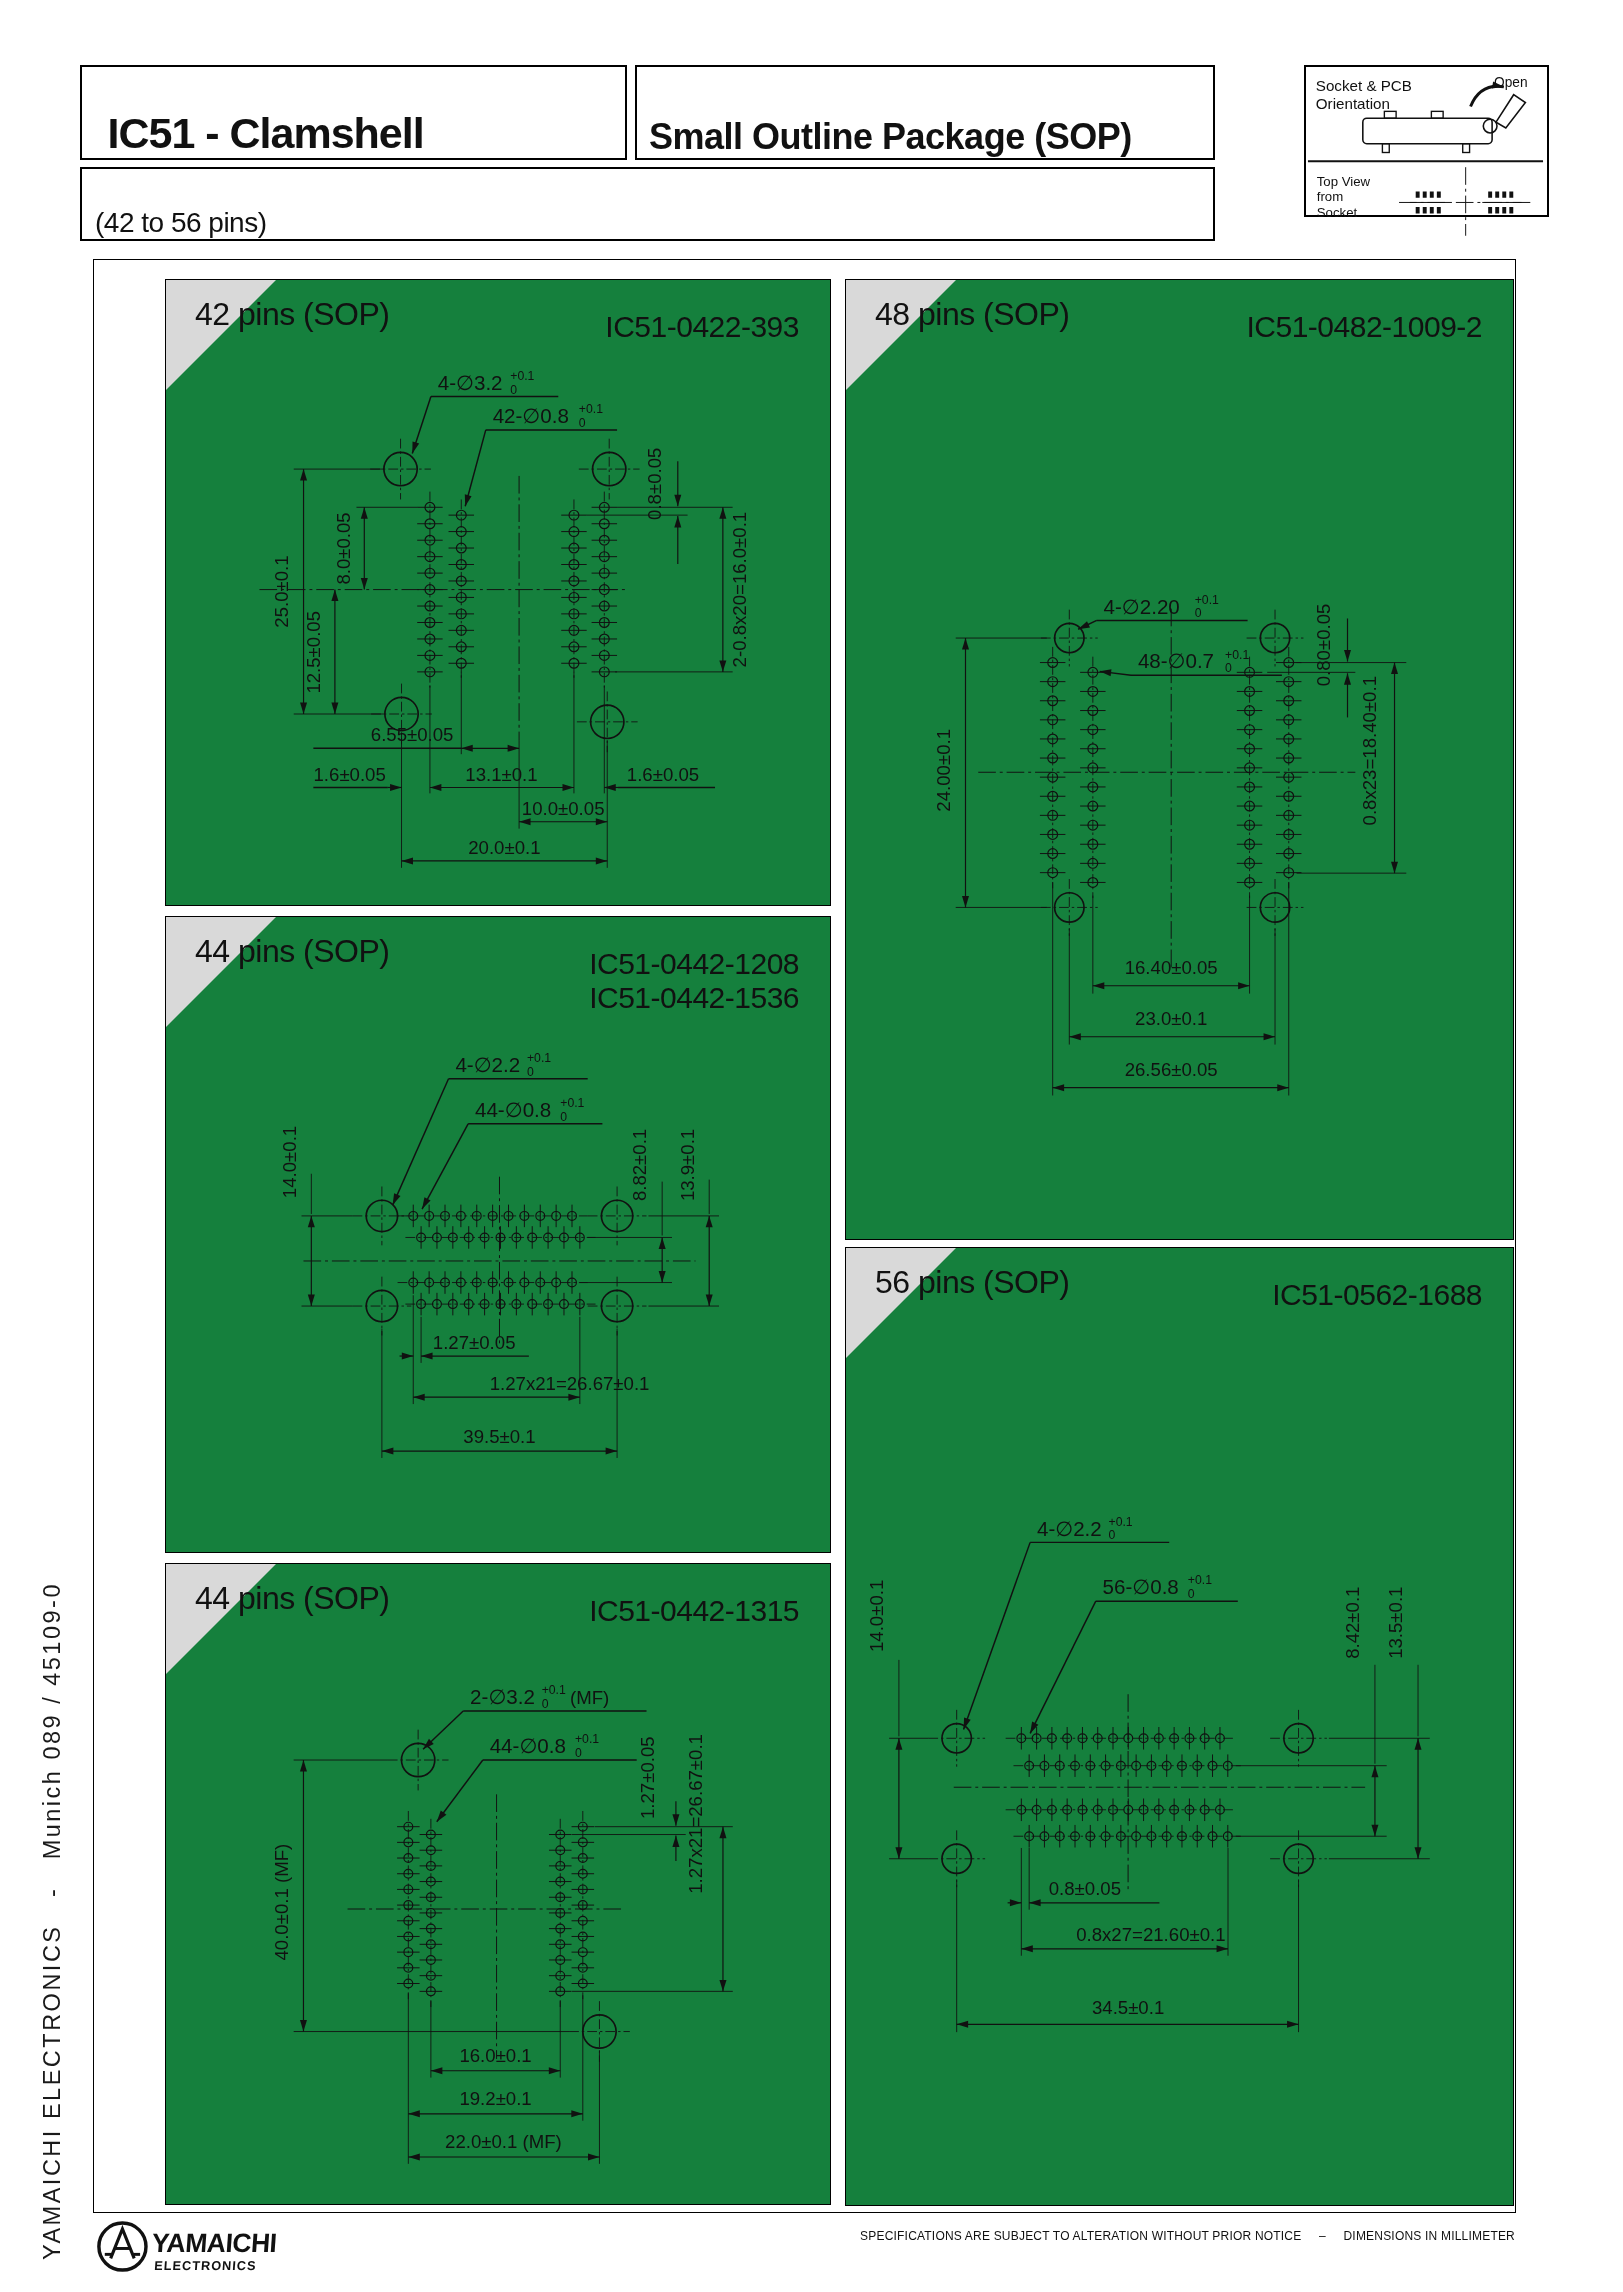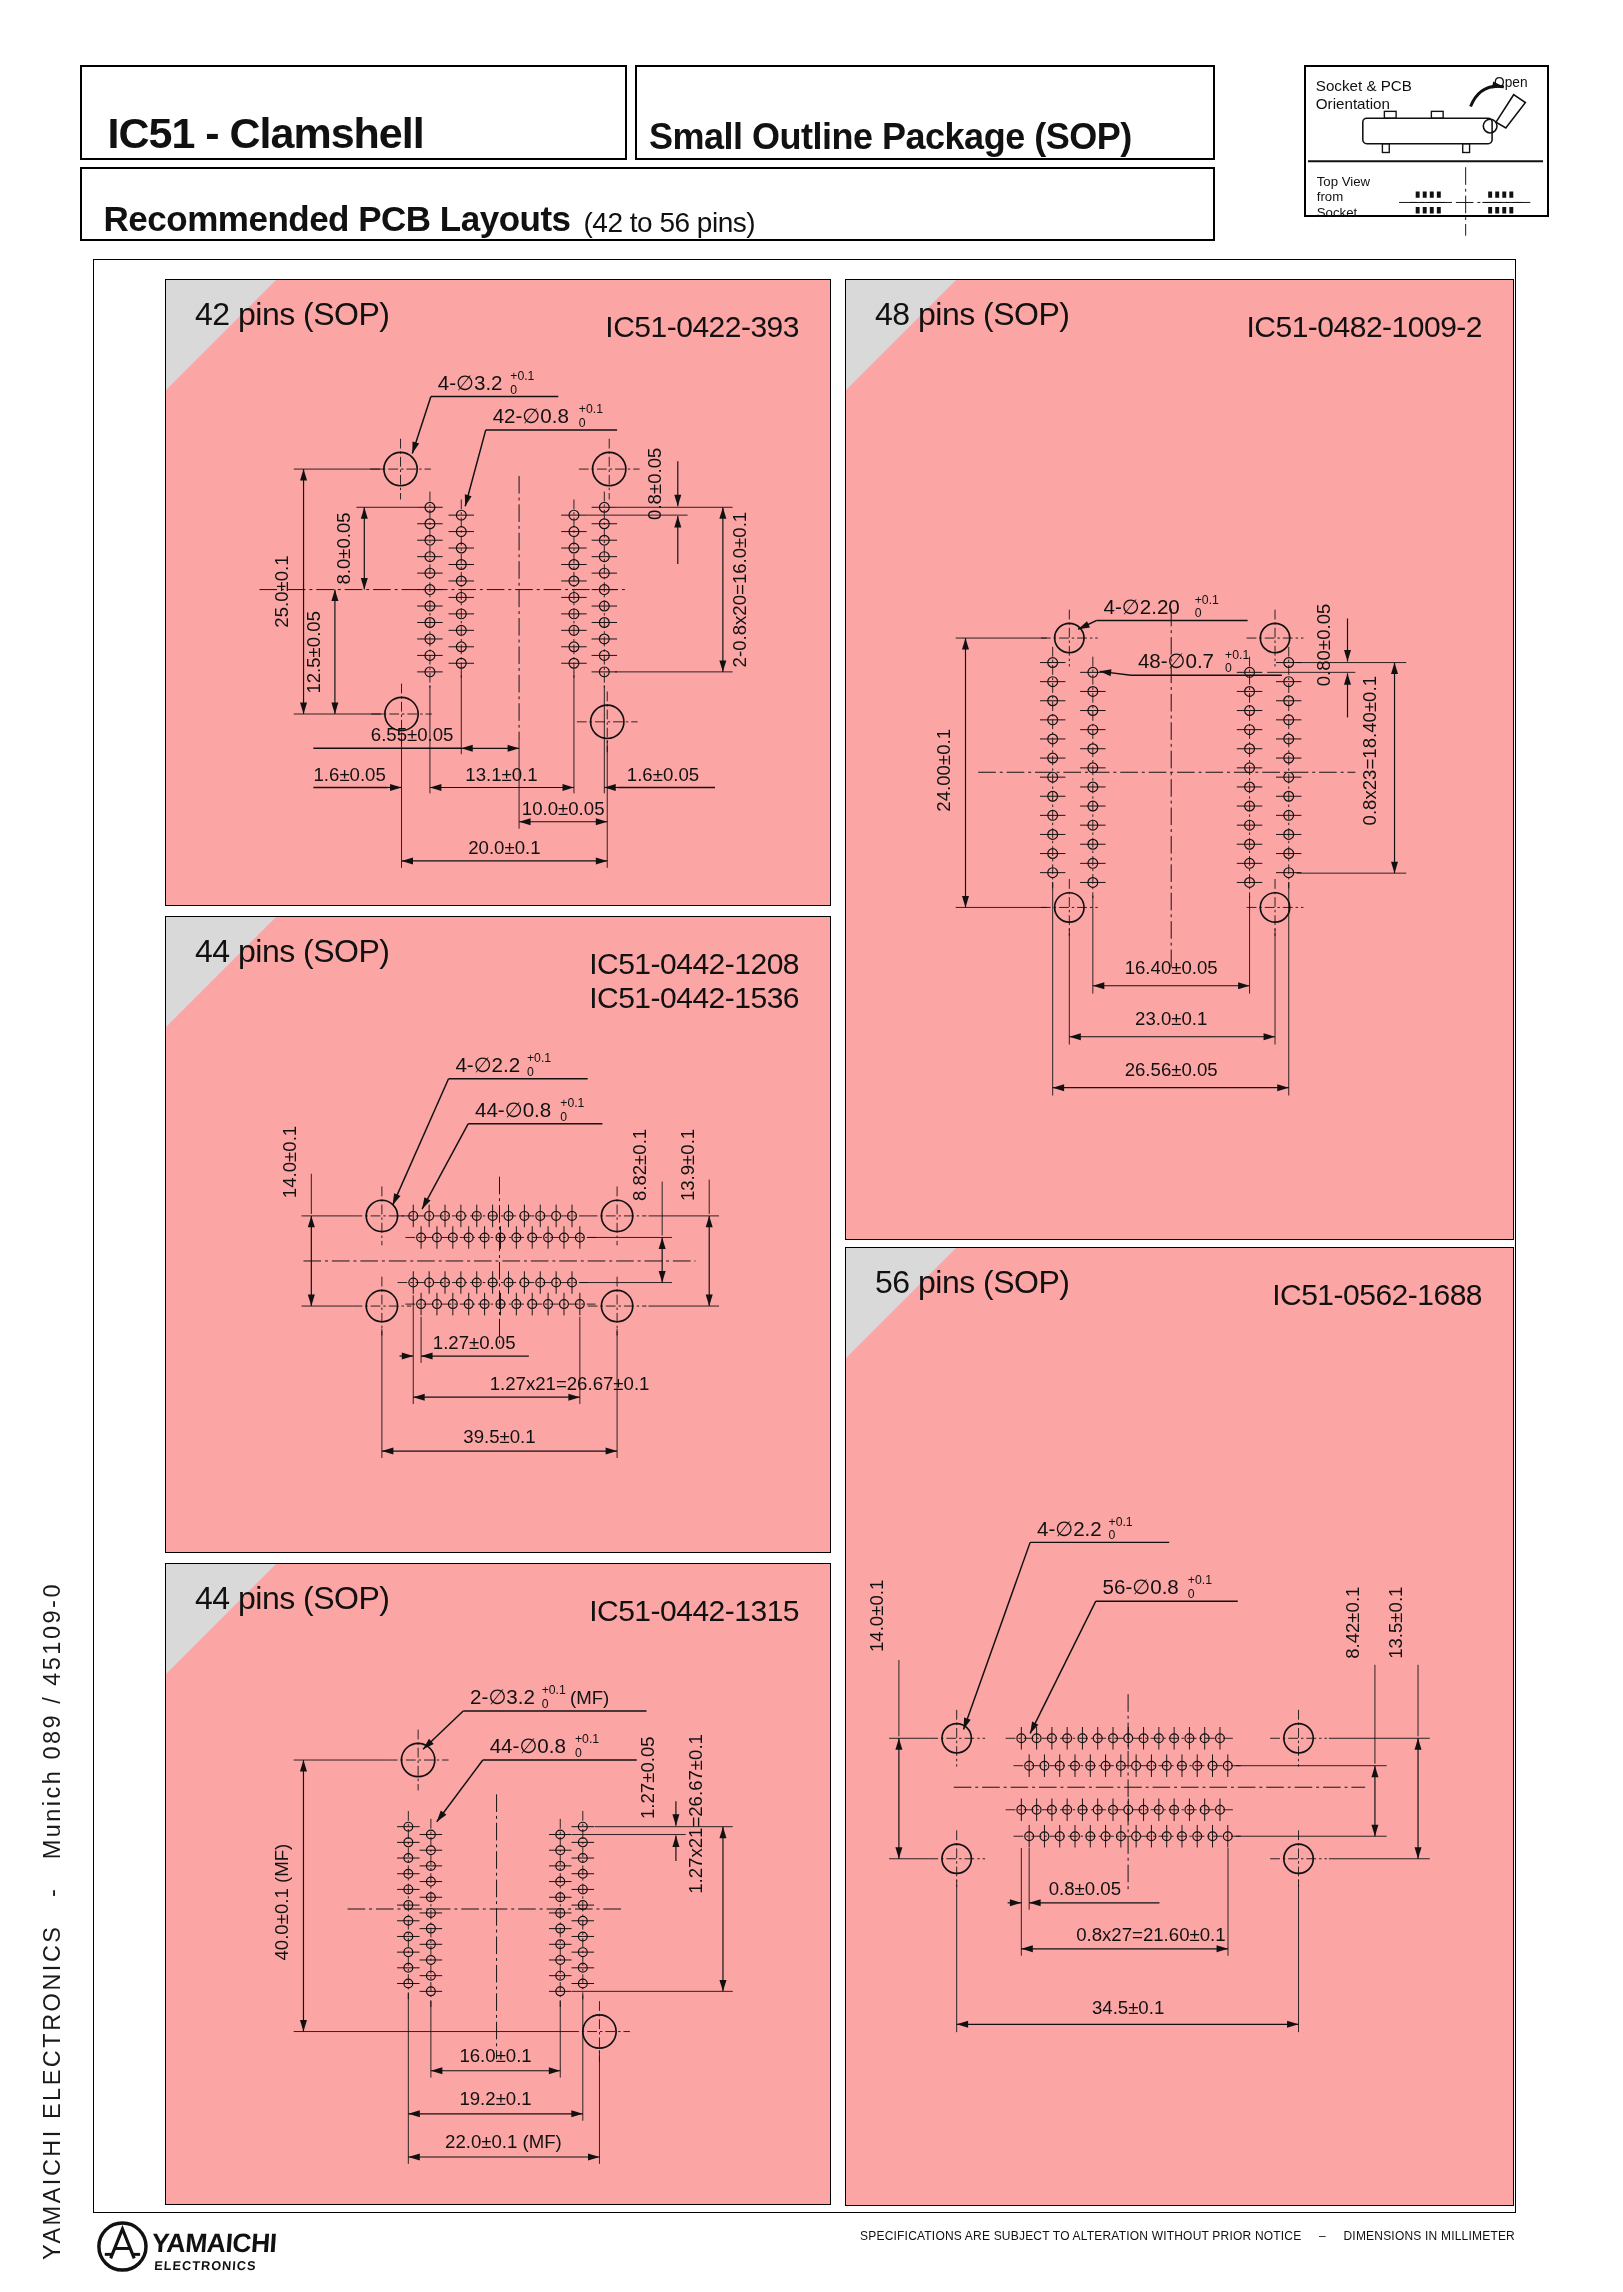--- a/index.html
+++ b/index.html
@@ -4,21 +4,21 @@
 <style>
   *{margin:0;padding:0;box-sizing:border-box}
   html,body{background:#fff}
   body{width:1623px;height:2293px;position:relative;font-family:"Liberation Sans",sans-serif;color:#111;overflow:hidden}
   .hbox{position:absolute;border:2.9px solid #000;background:#fff;display:flex;align-items:flex-end}
   .t-series{font-size:43px;font-weight:bold;letter-spacing:-1px;padding-left:25.5px}
   .t-pkg{font-size:36px;font-weight:bold;letter-spacing:-0.5px;padding-left:12px}
   .t-layouts{font-size:35px;font-weight:bold;letter-spacing:-0.5px;padding-left:21.6px}
   .t-range{font-size:28px;font-weight:normal;margin-left:13px;letter-spacing:-0.5px}
   .frame{position:absolute;left:93px;top:259px;width:1423px;height:1954px;border:1.6px solid #000;background:#fff}
-  .panel{position:absolute;border:1.4px solid #000;background:#fca5a5}
+  .panel{position:absolute;border:1.4px solid #000;background:#15803d}
   .tri{position:absolute;left:0;top:0;width:0;height:0;border-top:110px solid #d9d9d9;border-right:110px solid transparent}
   .p-title{position:absolute;left:29px;top:15.7px;font-size:32px;letter-spacing:-0.5px;white-space:nowrap}
   .p-parts{position:absolute;right:31px;top:30px;font-size:30px;letter-spacing:-0.5px;text-align:center;line-height:1.12;white-space:nowrap}
   svg.draw{position:absolute;left:0;top:0;overflow:visible}
   svg text{font-family:"Liberation Sans",sans-serif;fill:#111}
   .dt{font-size:19px}
   .ll{font-size:21px}
   .tol{font-size:12.5px}
   .sfx{font-size:19px}
   .pad{fill:none;stroke:#111;stroke-width:1.2}
@@ -53,21 +53,20 @@
   <span>YAMAICHI ELECTRONICS</span><span class="gap">-</span><span>Munich 089 / 45109-0</span>
 </div>
 
 <div class="hbox" style="left:80px;top:65px;width:547px;height:95px">
   <div class="t-series">IC51 - Clamshell</div>
 </div>
 <div class="hbox" style="left:635px;top:65px;width:580px;height:95px">
   <div class="t-pkg">Small Outline Package (SOP)</div>
 </div>
 <div class="hbox" style="left:80px;top:167px;width:1135px;height:74px">
-  <div class="t-layouts">Recommended PCB Layouts</div>
   <div class="t-range">(42 to 56 pins)</div>
 </div>
 <div class="hbox" style="left:1304px;top:65px;width:245px;height:152px;align-items:flex-start">
   <svg class="draw" width="239" height="171" viewBox="0 0 244 174">
     <text x="10" y="24" class="ori-t" style="font-size:15.5px">Socket &amp; PCB</text>
     <text x="10" y="43" class="ori-t" style="font-size:15.5px">Orientation</text>
     <text x="192" y="20" style="font-size:14px">Open</text>
     <g>
       <rect x="58" y="52" width="132" height="26" rx="4" fill="none" stroke="#111" stroke-width="1.6"></rect>
       <rect x="78" y="78" width="7" height="9" fill="none" stroke="#111" stroke-width="1.4"></rect>

